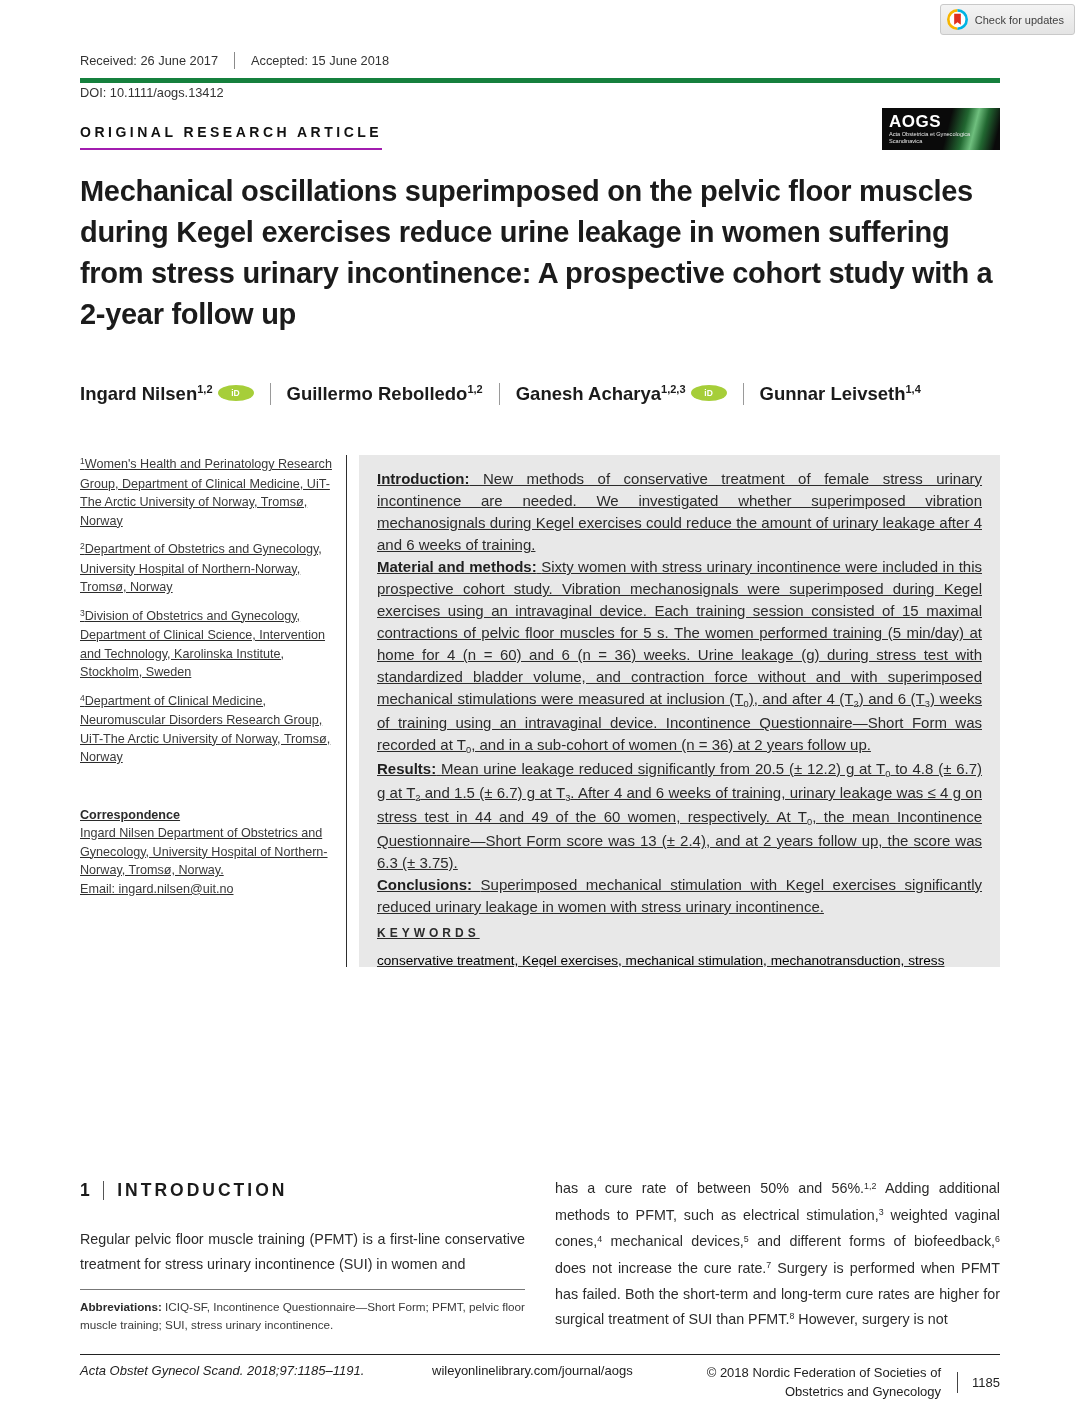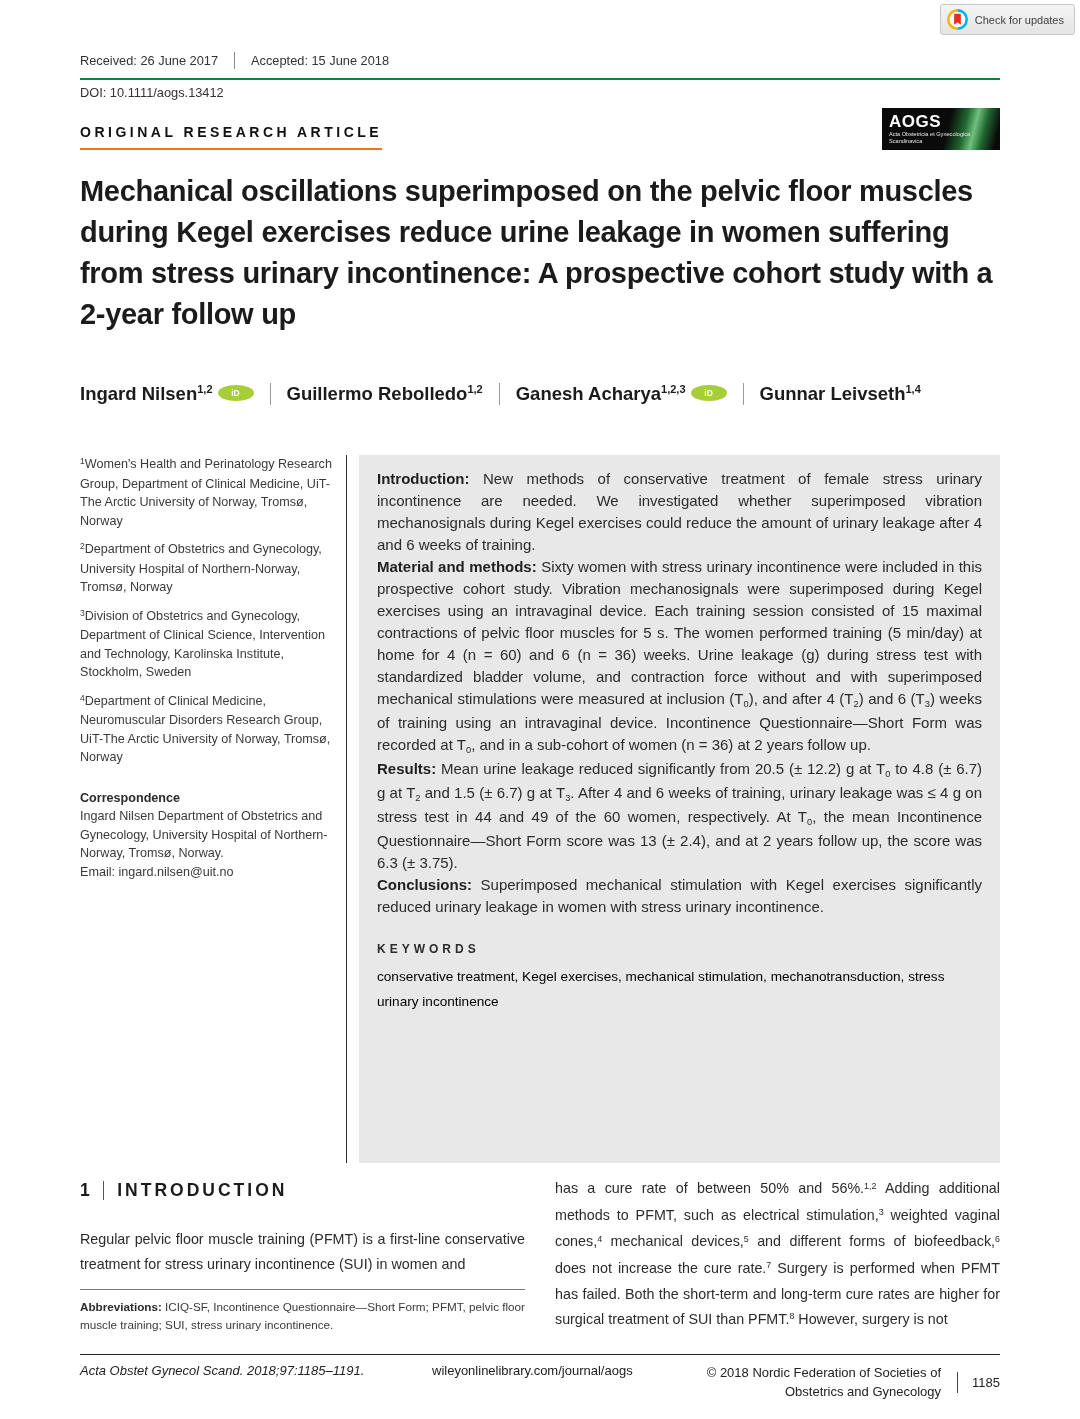--- a/index.html
+++ b/index.html
@@ -8,29 +8,29 @@
   .page { position: relative; width: 1080px; height: 1419px; background: #fff; overflow: hidden; }
 
   
   .badge { position: absolute; top: 4px; right: 5px; display: flex; align-items: center; gap: 7px;
            background: linear-gradient(#f4f4f4, #e4e4e4); border: 1px solid #c9c9c9; border-radius: 3px;
            padding: 4px 10px 4px 6px; }
   .badge-text { font-size: 11px; color: #3f3f3f; }
 
   
   .meta-row { position: absolute; top: 52px; left: 80px; right: 80px; display: flex; align-items: center;
-              gap: 16px; padding-bottom: 9px; border-bottom: 2px solid #15803d; font-size: 12.8px; color: #333; }
+              gap: 16px; padding-bottom: 9px; border-bottom: 5px solid #15803d; font-size: 12.8px; color: #333; }
   .meta-divider { width: 1px; height: 17px; background: #8a8a8a; }
   .doi { position: absolute; top: 85px; left: 80px; font-size: 12.8px; color: #333; }
 
   
   .type-row { position: absolute; top: 108px; left: 80px; right: 80px; display: flex;
               justify-content: space-between; align-items: flex-start; }
   .article-type { margin-top: 16px; font-size: 14px; font-weight: bold; letter-spacing: 3.5px; color: #111;
-                  border-bottom: 2px solid #f97316; padding-bottom: 8px; }
+                  border-bottom: 2px solid #a21caf; padding-bottom: 8px; }
   .logo { position: relative; width: 118px; height: 42px; background: #0a0a0a; overflow: hidden;
           padding: 4px 7px; color: #fff; }
   .logo::after { content: ""; position: absolute; inset: 0;
           background: linear-gradient(104deg, rgba(0,0,0,0) 55%, rgba(38,120,56,.85) 68%, #6fbf7e 76%, rgba(38,120,56,.85) 84%, rgba(0,0,0,0) 95%); }
   .logo-name { font-size: 17px; font-weight: bold; letter-spacing: .5px; line-height: 19px; position: relative; z-index: 1; }
   .logo-sub { font-size: 5.6px; line-height: 7px; position: relative; z-index: 1; color: #e8e8e8; }
 
   
   .title { position: absolute; top: 171px; left: 80px; width: 915px; font-size: 29px; font-weight: bold;
            line-height: 41px; letter-spacing: -0.3px; color: #1b1b1b; }
@@ -38,34 +38,34 @@
   
   .authors { position: absolute; top: 383px; left: 80px; right: 80px; display: flex; align-items: center;
              flex-wrap: wrap; font-size: 18.5px; font-weight: bold; color: #1b1b1b; }
   .author sup { font-size: 11px; position: relative; top: -7px; font-weight: bold; }
   .asep { width: 1px; height: 22px; background: #9a9a9a; margin: 0 16px; }
   .orcid { display: inline-flex; align-items: center; justify-content: center; width: 36px; height: 16px;
            border-radius: 50%; background: #A6CE39; color: #fff; font-size: 8.5px; font-weight: bold;
            margin-left: 5px; position: relative; top: -4px; cursor: pointer; }
 
   
-  .columns { position: absolute; top: 455px; left: 80px; right: 80px; height: 708px; display: flex; }
+  .columns { position: absolute; top: 455px; left: 80px; right: 80px; height: 512px; display: flex; text-decoration: underline; }
   .left-col { width: 266px; padding-right: 11px; overflow: hidden; font-size: 12.6px; line-height: 18.5px; color: #3a3a3a; }
   .affil { margin-bottom: 10px; }
   .affil sup { font-size: 8.5px; position: relative; top: -4px; }
-  .correspondence { margin-top: 22px; }
+  .correspondence { margin-top: 39px; }
   .corr-heading { font-weight: bold; color: #2b2b2b; }
   .col-divider { width: 1px; background: #2e2e2e; }
   .abstract-box { flex: 1; margin-left: 12px; background: #e8e8e8; padding: 13px 18px 12px 18px; overflow: hidden; }
   .abstract-heading { font-size: 16.5px; font-weight: bold; color: #1f1f1f; margin: 3px 0 7px 0; }
   .abstract-box p { font-size: 15px; line-height: 22px; text-align: justify; color: #2b2b2b; }
   .abstract-box p b { color: #1f1f1f; }
   sup { font-size: 62%; position: relative; top: -0.5em; vertical-align: baseline; }
   sub { font-size: 62%; position: relative; top: 0.3em; vertical-align: baseline; }
-  .keywords-heading { margin-top: 24px; font-size: 12px; font-weight: bold; letter-spacing: 4px; color: #2b2b2b; }
+  .keywords-heading { margin-top: 8px; font-size: 12px; font-weight: bold; letter-spacing: 4px; color: #2b2b2b; }
   .keywords-text { margin-top: 8px; font-size: 13.6px; line-height: 25px; color: #000000; }
 
   
   .intro { position: absolute; top: 1176px; left: 80px; right: 80px; display: flex; gap: 30px; }
   .intro-col { width: 445px; }
   .section-heading { display: flex; align-items: center; gap: 13px; font-size: 17.5px; font-weight: bold;
                      color: #1b1b1b; margin: 4px 0 26px 0; }
   .section-title { letter-spacing: 3px; }
   .hsep { width: 1.5px; height: 19px; background: #555; }
   .body-para { font-size: 14.3px; line-height: 24.5px; text-align: justify; color: #2b2b2b; }

